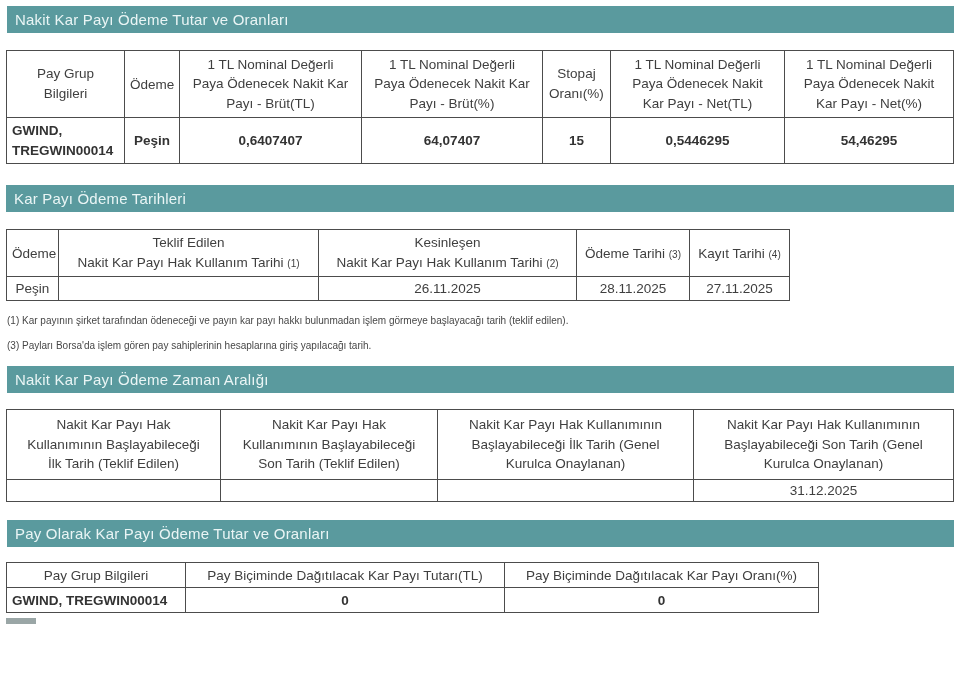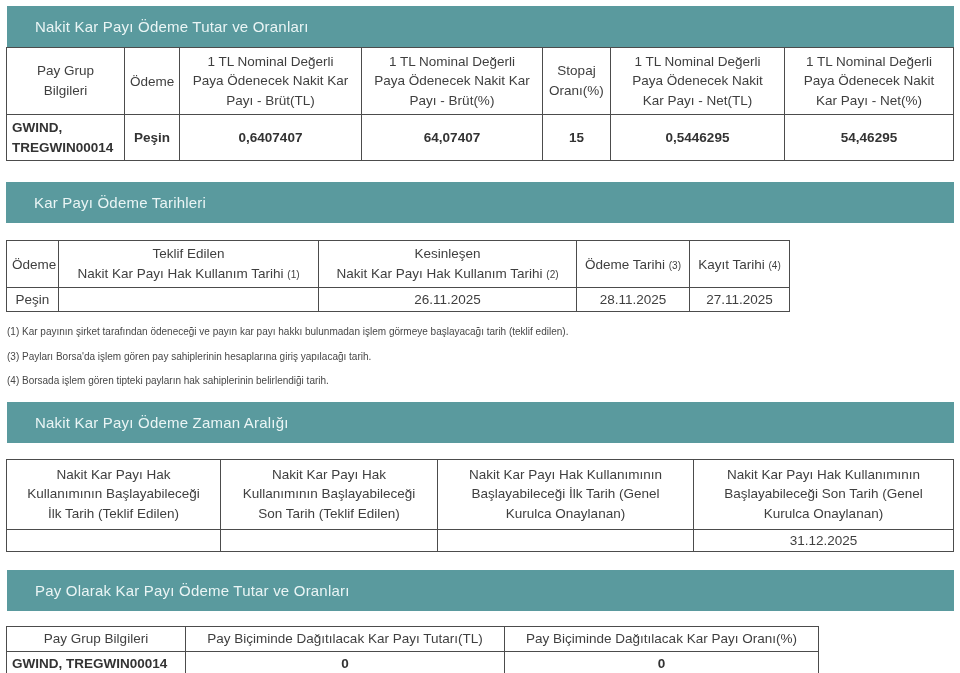--- a/index.html
+++ b/index.html
@@ -2,33 +2,33 @@
 <html lang="tr"><head>
 <meta charset="utf-8">
 <style>
   html,body{margin:0;padding:0;}
   body{
     width:960px;height:673px;overflow:hidden;background:#ffffff;
     font-family:"Liberation Sans","DejaVu Sans",sans-serif;
     color:#3f3f3f;
   }
   .section-bar{
-    margin:0 6px 0 7px;height:41px;background:#5A9A9E;color:#EAF5F5;
-    display:flex;align-items:center;padding-left:28px;box-sizing:border-box;
+    margin:0 6px 0 7px;height:27px;background:#5A9A9E;color:#EAF5F5;
+    display:flex;align-items:center;padding-left:8px;box-sizing:border-box;
     font-size:15px;letter-spacing:.2px;
   }
   .bar1{margin-top:6px;}
   .bar2{margin-top:21px;margin-left:6px;}
   .bar3{margin-top:8px;text-align:center;}
   .bar4{margin-top:18px;}
   table{
     border-collapse:collapse;table-layout:fixed;margin-left:6px;
     font-size:13.5px;color:#3f3f3f;
   }
-  .t1{width:947px;}
+  .t1{margin-top:17px;width:947px;}
   .t2{margin-top:17px;width:783px;}
   .t3{margin-top:16px;width:947px;}
   .t4{margin-top:15px;width:812px;}
   th,td{
     border:1px solid #4c4c4c;padding:2px 5px;text-align:center;
     vertical-align:middle;box-sizing:border-box;overflow:hidden;
   }
   th{font-weight:normal;}
   .pre{white-space:pre-line;line-height:1.45;}
   .t1 thead tr{height:67px;}
@@ -136,21 +136,20 @@
       <td>26.11.2025</td>
       <td>28.11.2025</td>
       <td>27.11.2025</td>
     </tr>
   </tbody>
 </table>
 
 <div class="footnotes">
   <div>(1) Kar payının şirket tarafından ödeneceği ve payın kar payı hakkı bulunmadan işlem görmeye başlayacağı tarih (teklif edilen).</div>
   <div>(3) Payları Borsa'da işlem gören pay sahiplerinin hesaplarına giriş yapılacağı tarih.</div>
-  <div>(4) Borsada işlem gören tipteki payların hak sahiplerinin belirlendiği tarih.</div>
 </div>
 
 <div class="section-bar bar3">
   <span>Nakit Kar Payı Ödeme Zaman Aralığı</span>
 </div>
 
 <table class="t3">
   <colgroup>
     <col style="width:214px">
       <col style="width:217px">

